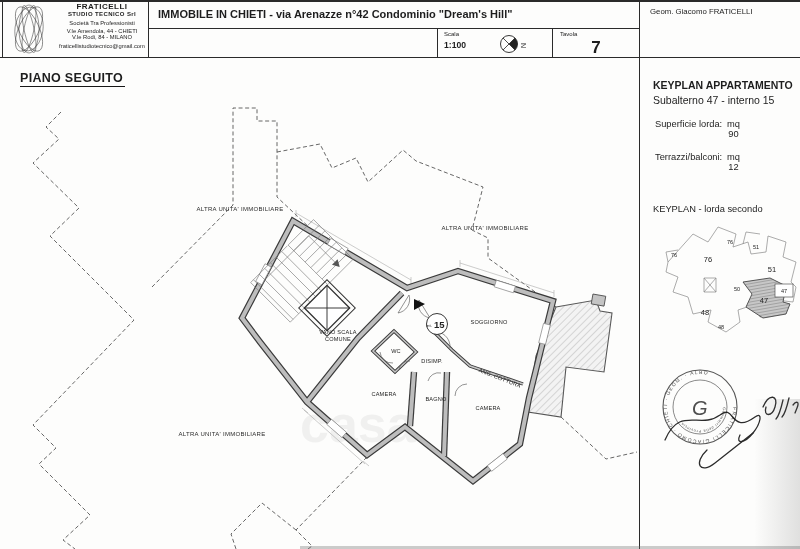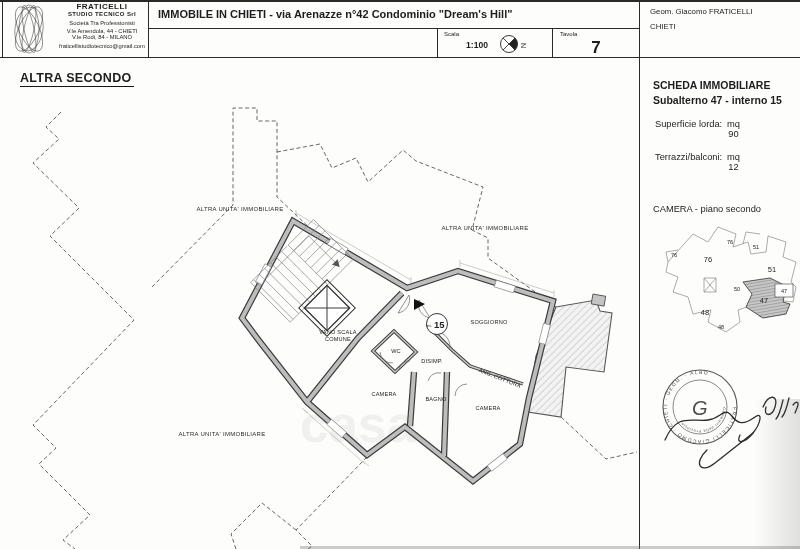--- a/index.html
+++ b/index.html
@@ -8,28 +8,28 @@
   .ln{position:absolute;background:#2a2a2a;}
   .cell{position:absolute;}
   
   .logo-name{font-size:8px;font-weight:bold;letter-spacing:.5px;}
   .logo-sub{font-size:6px;font-weight:bold;letter-spacing:.4px;}
   .logo-small{font-size:5.8px;}
   .case1{font-size:8.4px;font-weight:bold;}
   .case2{font-size:11px;margin-top:3px;font-weight:bold;}
   .lbl{font-size:6px;color:#222;}
   .titolo{font-size:8px;font-weight:bold;margin-top:4px;}
-  .scala-v{font-size:8.6px;font-weight:bold;margin-top:3px;margin-left:22px;}
+  .scala-v{font-size:8.6px;font-weight:bold;margin-top:3px;}
   .tav-v{font-size:17px;font-weight:bold;text-align:center;margin-top:1px;}
   .surv{font-size:7.8px;line-height:15px;}
   .piano-title{position:absolute;left:20px;top:71px;font-size:12.5px;font-weight:bold;
                letter-spacing:.3px;border-bottom:1.6px solid #161616;padding:0 2px 1px 0;}
   
   .sb-title{position:absolute;left:653px;top:79px;font-size:10.5px;font-weight:bold;}
-  .sb-sub{position:absolute;left:653px;top:94px;font-size:10.5px;font-weight:bold;}
+  .sb-sub{position:absolute;left:653px;top:94px;font-size:10.5px;font-weight:normal;}
   .sb-row{position:absolute;left:655px;font-size:9.3px;text-align:center;}
   .sb-row .val{position:absolute;left:72px;top:0;}
   .kp-title{position:absolute;left:653px;top:204px;font-size:9.3px;}
   .plan-svg{position:absolute;left:0;top:0;}
   .kp-svg{position:absolute;left:648px;top:222px;}
   .stamp-svg{position:absolute;left:645px;top:345px;}
   .smudge{position:absolute;right:0;bottom:0;width:46px;height:150px;
           background:linear-gradient(to left,rgba(90,90,90,.18),rgba(0,0,0,0));}
   .smudge2{position:absolute;left:300px;right:0;bottom:0;height:3px;background:rgba(110,110,110,.35);}
   svg text{font-family:"Liberation Sans",sans-serif;fill:#232323;}
@@ -197,38 +197,37 @@
     <text x="27" y="16" font-size="7" transform="rotate(90 29 13)">N</text>
   </svg>
 
   <div class="cell" style="left:560px;top:31px;width:72px;">
     <div class="lbl">Tavola</div>
     <div class="tav-v">7</div>
   </div>
 
   <div class="cell surv" style="left:650px;top:4px;width:145px;">
     <div>Geom. Giacomo FRATICELLI</div>
-    <div>CHIETI</div>
-  </div>
-
-  <div class="piano-title">ALTRA SECONDO</div>
-
-  <div class="sb-title">SCHEDA IMMOBILIARE</div>
+  </div>
+
+  <div class="piano-title">PIANO SEGUITO</div>
+
+  <div class="sb-title">KEYPLAN APPARTAMENTO</div>
   <div class="sb-sub">Subalterno 47 - interno 15</div>
 
   <div class="sb-row" style="top:119px;">
     <span>Superficie lorda:</span>
     <span class="val">mq 90</span>
   </div>
   <div class="sb-row" style="top:152px;">
     <span>Terrazzi/balconi:</span>
     <span class="val">mq 12</span>
   </div>
 
-  <div class="kp-title">CAMERA - piano secondo</div>
+  <div class="kp-title">KEYPLAN - lorda secondo</div>
 
   <svg class="kp-svg" width="152" height="118" viewBox="0 0 152 118">
     <defs>
       <pattern id="kp-hatch" width="3" height="3" patternUnits="userSpaceOnUse" patternTransform="rotate(80)">
         <line x1="0" y1="0" x2="0" y2="3" stroke="#5c5c5c" stroke-width="0.7"></line>
       </pattern>
     </defs>
     <g fill="none" stroke="#888" stroke-width="0.7">
       <path d="M20,40 L45,12 L60,20 L70,5 L88,12 L85,25 L100,20 L103,32 L118,30 L120,14 L138,20 L135,35 L148,40 L143,60 L148,65 L145,80 L128,78 L130,92 L112,95 L108,82 L90,88 L92,100 L78,110 L60,100 L63,88 L45,92 L40,75 L25,70 L30,55 L18,50 Z"></path>
       <path d="M30,28 L18,30 L20,40"></path>

